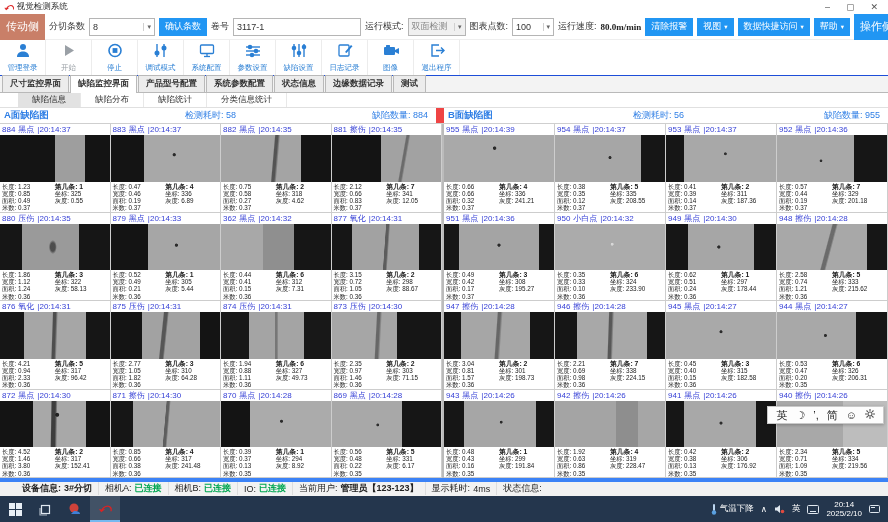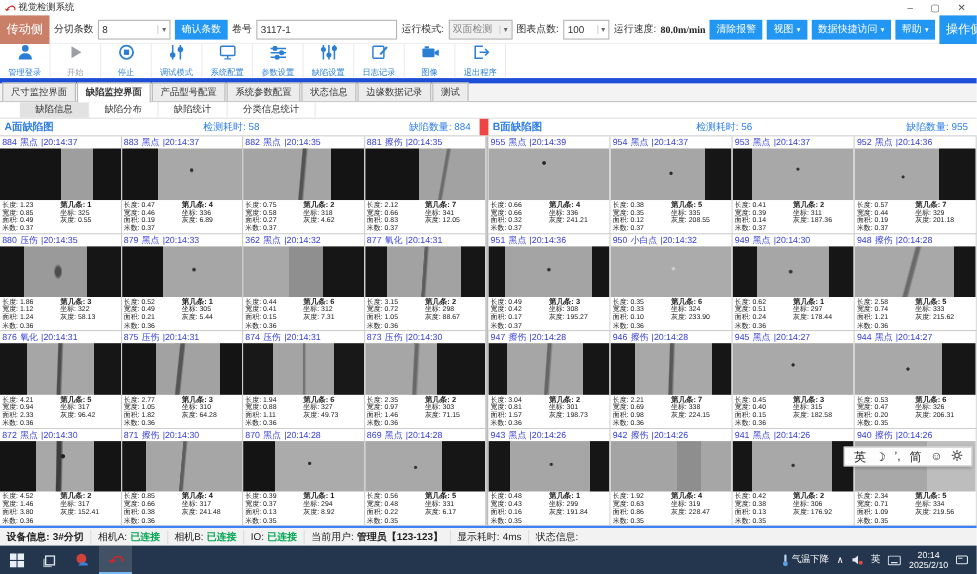--- a/index.html
+++ b/index.html
@@ -21,29 +21,29 @@
   .side-oper { background:#2196f3; margin-left:auto; }
   .lbl { color:#333; flex:none; }
   .combo,.tinput { height:18px; border:1px solid #b5b5b5; background:#fff; display:flex; align-items:center; padding:0 3px; font-size:9px; color:#333; flex:none; }
   .combo .arr { margin-left:auto; color:#666; font-size:7px; border-left:1px solid #d0d0d0; padding-left:3px; }
   .combo-dis { background:#f0f0f0; color:#888; }
   .blue-btn { height:18px; background:#2196f3; color:#fff; border:none; padding:0 6px; font-size:9px; display:flex; align-items:center; gap:3px; flex:none; cursor:pointer; }
   .blue-btn .arr { font-size:6.5px; }
   .speed-val { font-weight:bold; color:#222;font-family:Liberation Serif, serif; }
 
   
-  .tb2 { height:36px; flex:none; display:flex; align-items:stretch; border-bottom:5px solid #1d4ed8; }
+  .tb2 { height:36px; flex:none; display:flex; align-items:stretch; border-bottom:1px solid #1d4ed8; }
   .action { width:46px; display:flex; flex-direction:column; align-items:center; justify-content:center; gap:1px; border-right:1px solid #ececec; cursor:pointer; }
   .action svg { width:16px; height:15px; }
   .action .alab { font-size:7.5px; color:#2a7fd4; white-space:nowrap; }
   .action.disabled .alab { color:#9aa0a6; }
 
   
   .tabs { height:17px; flex:none; display:flex; align-items:flex-end; background:#f3f3f3; border-bottom:1px solid #b9b9b9; padding-left:2px; font-size:8.5px; }
-  .tab { padding:2px 7px 2px; border:1px solid #b9b9b9; border-bottom:none; background:#ececec; color:#333; margin-right:1px; cursor:pointer; }
+  .tab { padding:2px 7px 2px; border:1px solid #b9b9b9; border-bottom:none; background:#ececec; color:#333; margin-right:1px; cursor:pointer;font-weight:bold; }
   .tab.active { background:#fff; position:relative; top:1px; padding-bottom:3px; font-weight:bold;text-align:center; }
 
   
   .subtabs { height:15px; flex:none; display:flex; align-items:center; padding-left:18px; background:#fff; border-bottom:1px solid #e0e0e0; font-size:8.5px; }
   .subtab { padding:1px 14px; color:#333; border-right:1px solid #e8e8e8; cursor:pointer; }
   .subtab.active { background:#e2e2e2; font-weight:normal; }
 
   
   .pheads { height:16px; flex:none; display:flex; border-bottom:1px solid #cfcfcf; }
   .phead { width:50%; display:flex; align-items:center; padding:0 8px 0 4px; color:#2e7ee5; font-size:9px; }
@@ -57,21 +57,21 @@
   .pgrid:first-child { border-right:2px solid #bbb; }
   .cell { border-right:1px solid #cdcdcd; border-bottom:1px solid #cdcdcd; display:flex; flex-direction:column; min-height:0; overflow:hidden; cursor:pointer; }
   .cell-head { flex:none; height:11px; display:flex; align-items:center; gap:3px; padding:0 2px; font-size:8px; color:#3640d6; white-space:nowrap; overflow:hidden; }
   .cell-img { flex:1; min-height:0; background:#a6a6a6; }
   .cell-info { flex:none; height:30px; display:flex; font-size:6.3px; line-height:7.2px; color:#1a1a1a; padding:1px 2px; background:#fff; }
   .col-l { width:50%; }
   .col-r { width:50%; }
   .col-r .strip { font-weight:bold; font-size:6.8px; }
 
   
-  .statusbar { height:18px; flex:none; display:flex; align-items:center; gap:6px; background:#f2f2f2; border-top:2px solid #3b82f6; font-size:9px; padding:0 6px; color:#222; }
+  .statusbar { height:18px; flex:none; display:flex; align-items:flex-start; gap:6px; background:#f2f2f2; border-top:4px solid #3b82f6; font-size:9px; padding:0 22px; color:#222; }
   .statusbar .seg { display:flex; gap:3px; align-items:center; padding-right:6px; border-right:1px solid #ddd; white-space:nowrap; }
   .statusbar b { font-weight:bold; }
   .ok { color:#00a651; font-weight:bold; }
 
   
   .taskbar { height:26px; flex:none; background:#24364d; display:flex; align-items:center; color:#fff; }
   .tb-ico { width:30px; height:26px; display:flex; align-items:center; justify-content:center; cursor:pointer; }
   .tb-ico.active { background:rgba(255,255,255,.14); border-bottom:2px solid #76b9f0; }
   .tray { margin-left:auto; display:flex; align-items:center; gap:7px; padding-right:8px; font-size:8.5px; }
   .tray .titem { cursor:pointer; display:flex; align-items:center; gap:2px; }

